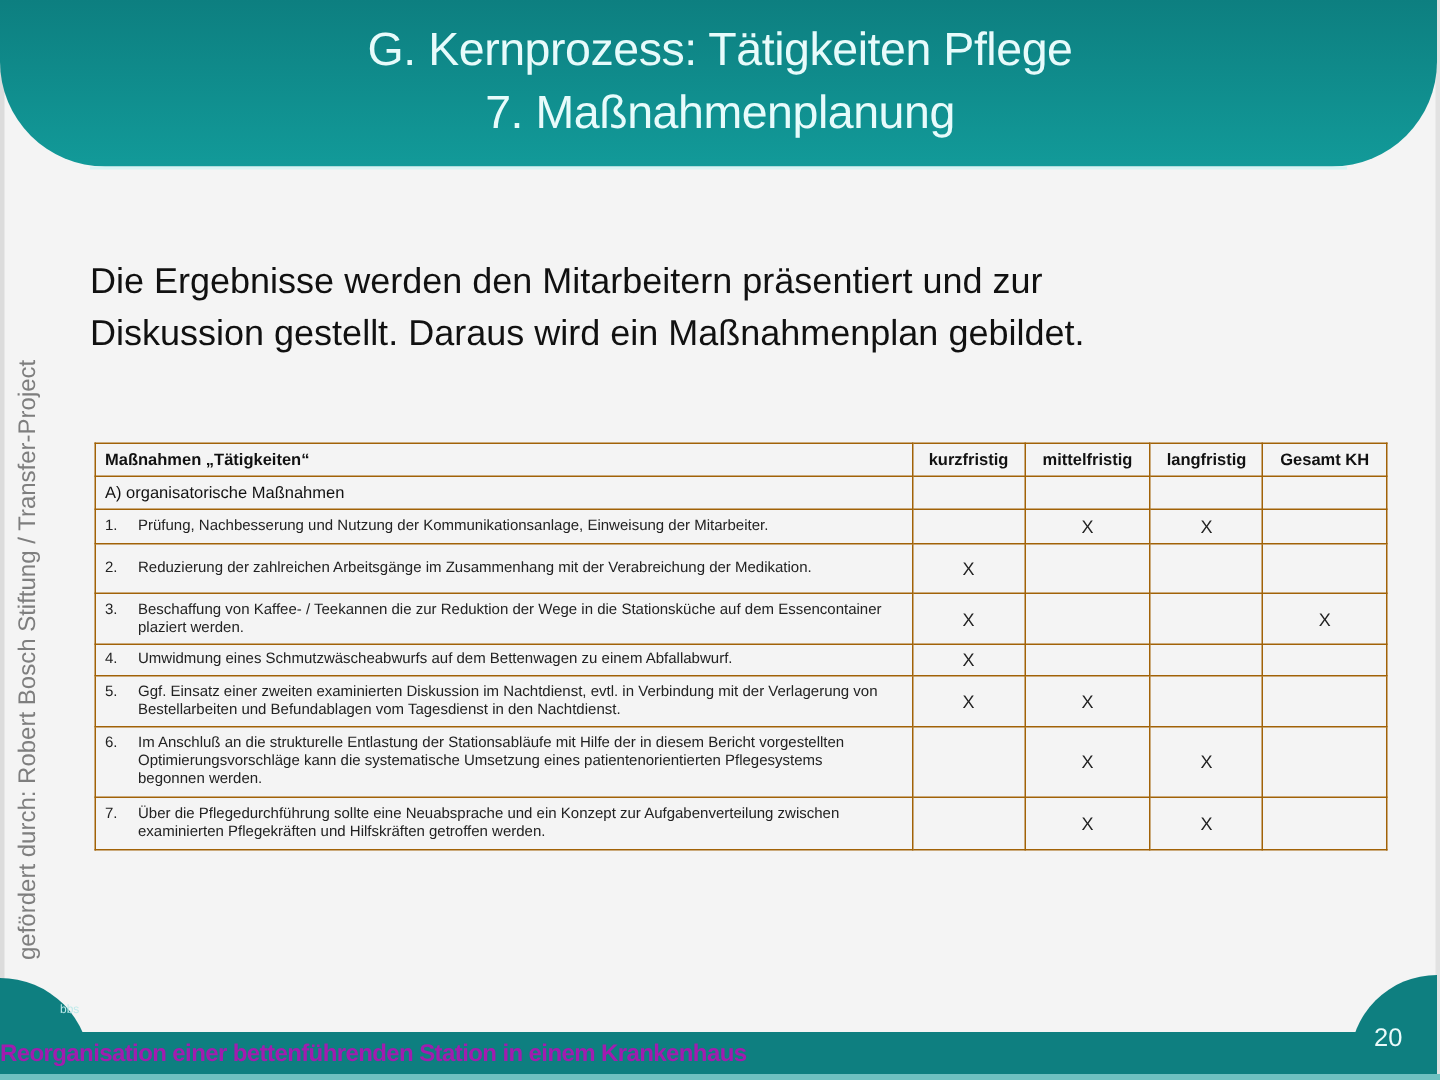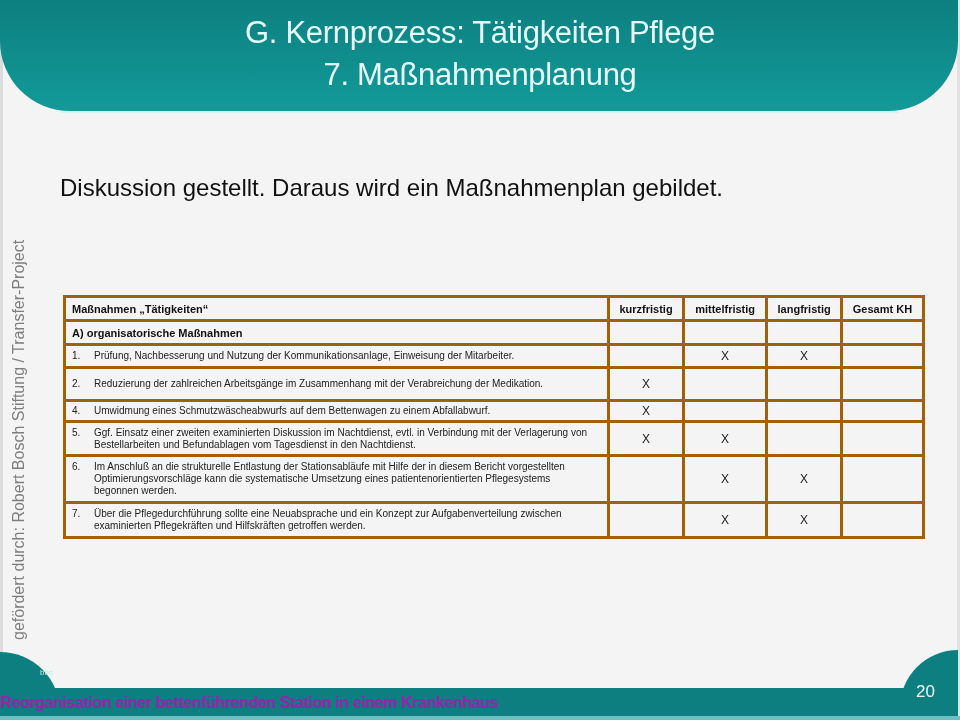--- a/index.html
+++ b/index.html
@@ -38,28 +38,28 @@
       color: #111; font-size: 24px; line-height: 35px;
     }
     .intro div { white-space: nowrap; }
 
     table.plan {
       position: absolute; left: 63px; top: 295px;
       border-collapse: collapse; width: 862px;
       font-size: 10px; color: #222;
     }
     table.plan td, table.plan th {
-      border: 3px solid #a16207; padding: 0;
+      border: 1px solid #a16207; padding: 0;
     }
     table.plan th {
       font-weight: bold; font-size: 11px; height: 21px; text-align: center; color: #111;
     }
     table.plan th.first { text-align: left; padding-left: 6px; }
     table.plan td.section {
-      font-weight: bold; font-size: 11px; height: 21px; padding-left: 6px; color: #111;
+      font-weight: normal; font-size: 11px; height: 21px; padding-left: 6px; color: #111;
     }
     table.plan td.desc { padding: 2px 6px 2px 6px; line-height: 12px; }
     .num { display: inline-block; width: 22px; vertical-align: top; }
     .txt { display: inline-block; width: 500px; vertical-align: top; }
     table.plan td.mark { text-align: center; font-size: 12px; color: #222; }
 
     .footer-band {
       position: absolute; left: 0; top: 688px; width: 958px; height: 30px;
       background: #0e7f80;
     }
@@ -93,20 +93,21 @@
 
 <div class="header-band">
   <div class="shadow-line"></div>
 </div>
 <div class="title l1">G. Kernprozess: Tätigkeiten Pflege</div>
 <div class="title l2">7. Maßnahmenplanung</div>
 
 <div class="side-text">gefördert durch: Robert Bosch Stiftung / Transfer-Project</div>
 
 <div class="intro">
+  <div>Die Ergebnisse werden den Mitarbeitern präsentiert und zur</div>
   <div>Diskussion gestellt. Daraus wird ein Maßnahmenplan  gebildet.</div>
 </div>
 
 <table class="plan">
   <colgroup>
     <col style="width:545px">
     <col style="width:75px">
     <col style="width:84px">
     <col style="width:75px">
     <col style="width:83px">
@@ -134,20 +135,27 @@
     <td class="mark">X</td>
     <td class="mark"></td>
   </tr>
   <tr style="height:33px">
     <td class="desc"><span class="num">2.</span><span class="txt">Reduzierung der zahlreichen Arbeitsgänge im Zusammenhang mit der Verabreichung der Medikation.</span></td>
     <td class="mark">X</td>
     <td class="mark"></td>
     <td class="mark"></td>
     <td class="mark"></td>
   </tr>
+  <tr style="height:34px">
+    <td class="desc"><span class="num">3.</span><span class="txt">Beschaffung von Kaffee- / Teekannen die zur Reduktion der Wege in die Stationsküche auf dem Essencontainer plaziert werden.</span></td>
+    <td class="mark">X</td>
+    <td class="mark"></td>
+    <td class="mark"></td>
+    <td class="mark">X</td>
+  </tr>
   <tr style="height:21px">
     <td class="desc"><span class="num">4.</span><span class="txt">Umwidmung eines Schmutzwäscheabwurfs auf dem Bettenwagen zu einem Abfallabwurf.</span></td>
     <td class="mark">X</td>
     <td class="mark"></td>
     <td class="mark"></td>
     <td class="mark"></td>
   </tr>
   <tr style="height:34px">
     <td class="desc"><span class="num">5.</span><span class="txt">Ggf. Einsatz einer zweiten examinierten Diskussion im Nachtdienst, evtl. in Verbindung mit der Verlagerung von Bestellarbeiten und Befundablagen vom Tagesdienst in den Nachtdienst.</span></td>
     <td class="mark">X</td>

